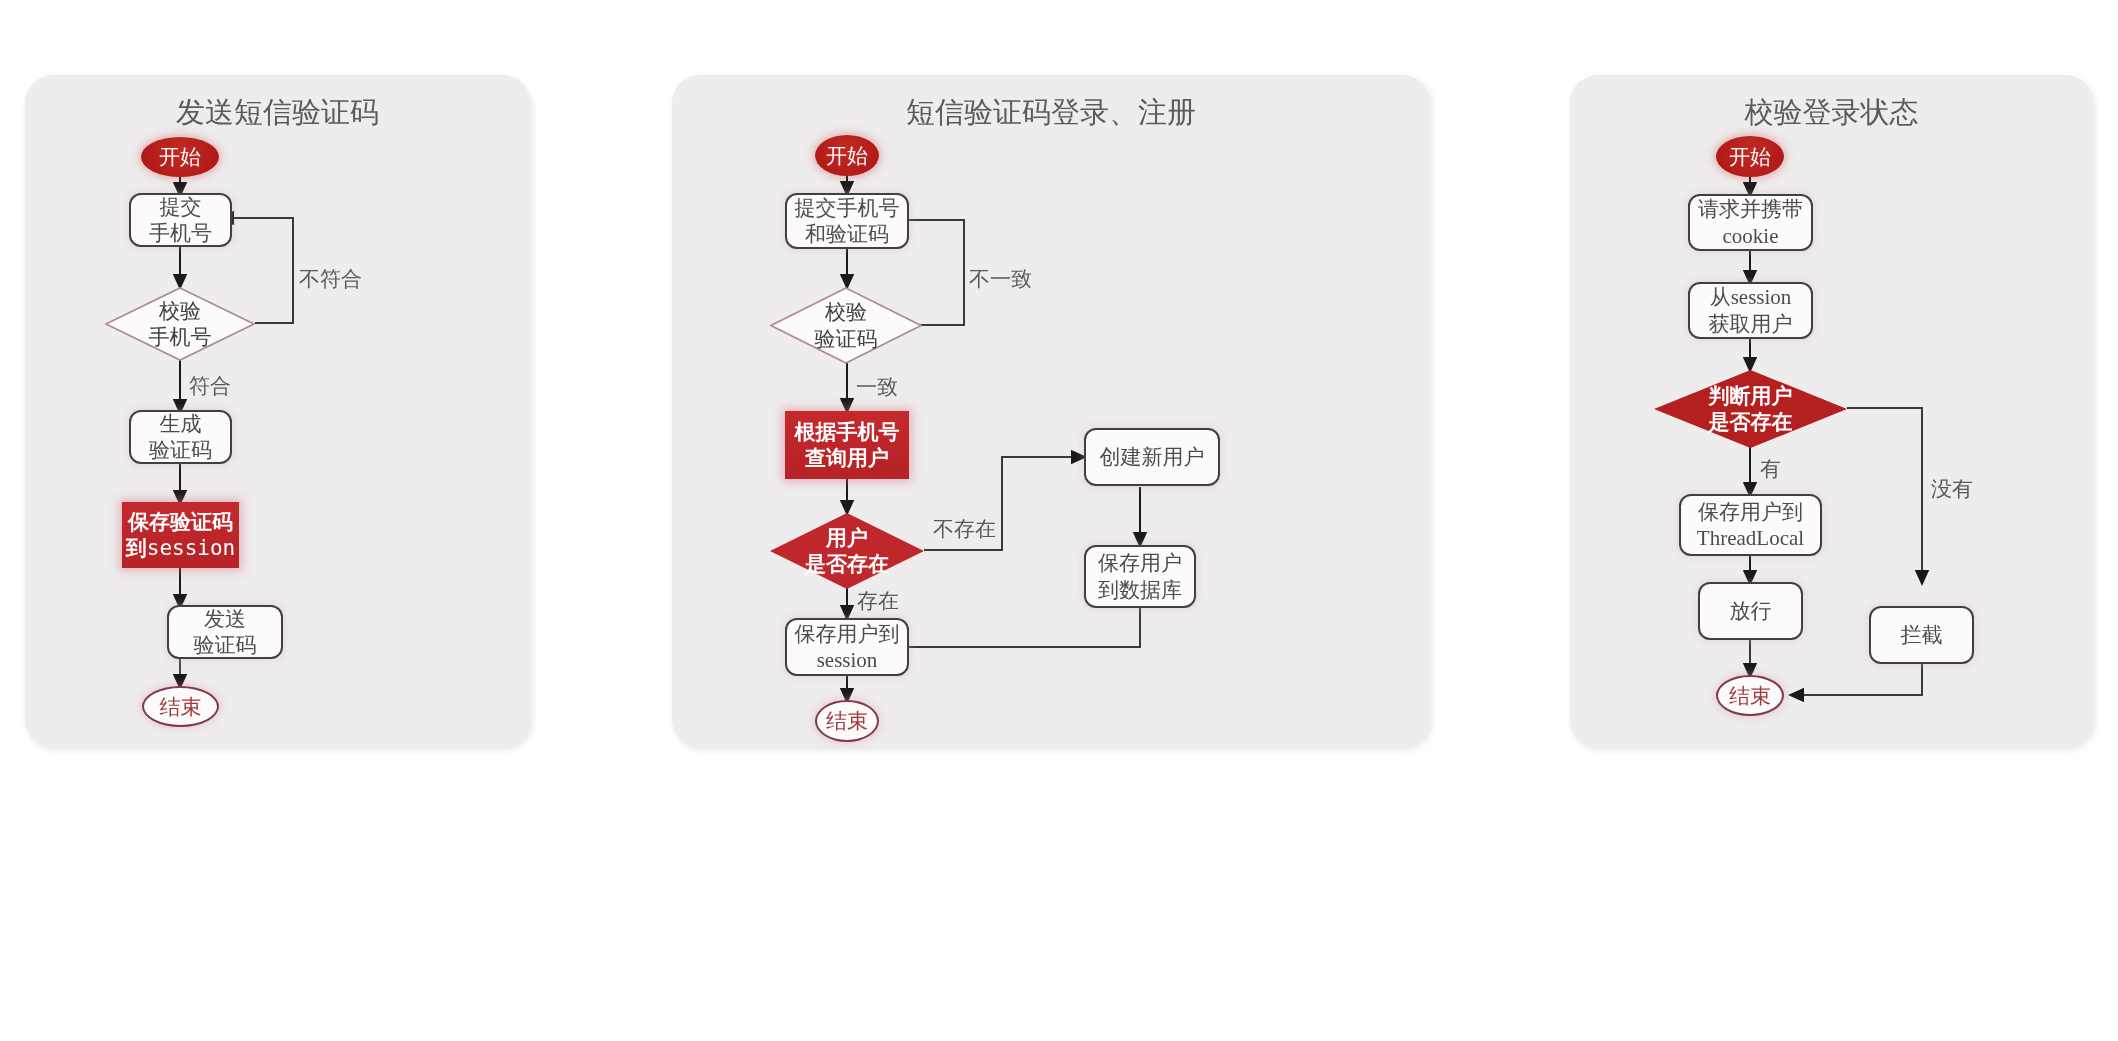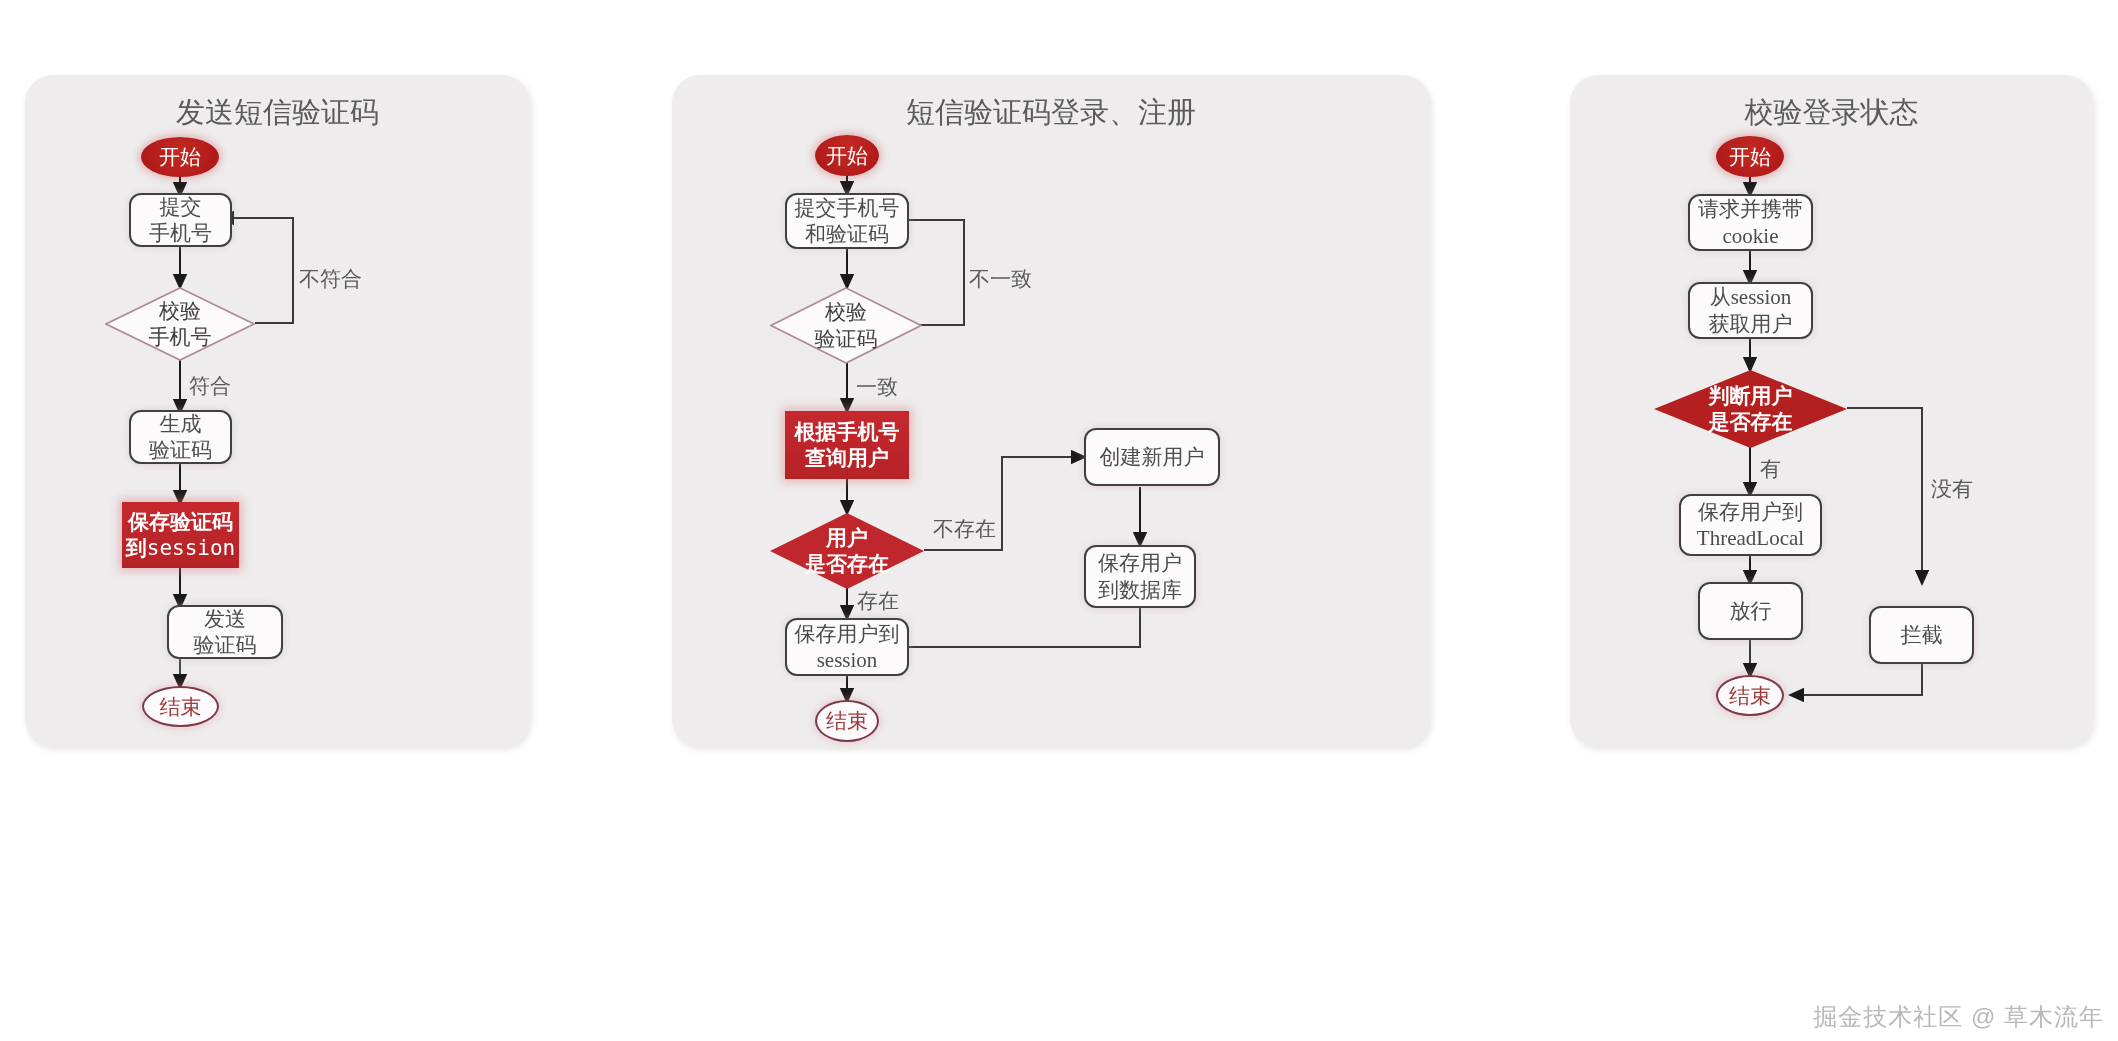--- a/index.html
+++ b/index.html
@@ -313,15 +313,14 @@
     </div>
 
     <div class="node terminator-end" style="left:146px; top:600px; width:68px; height:41px;">
       <span>结束</span>
     </div>
 
     <div class="edge-label" style="left:190px; top:380px;">有</div>
     <div class="edge-label" style="left:361px; top:400px;">没有</div>
   </div>
 
-  <div class="watermark">掘金技术社区 @ 草木流年</div>
 
 </div>
 
 </body></html>

